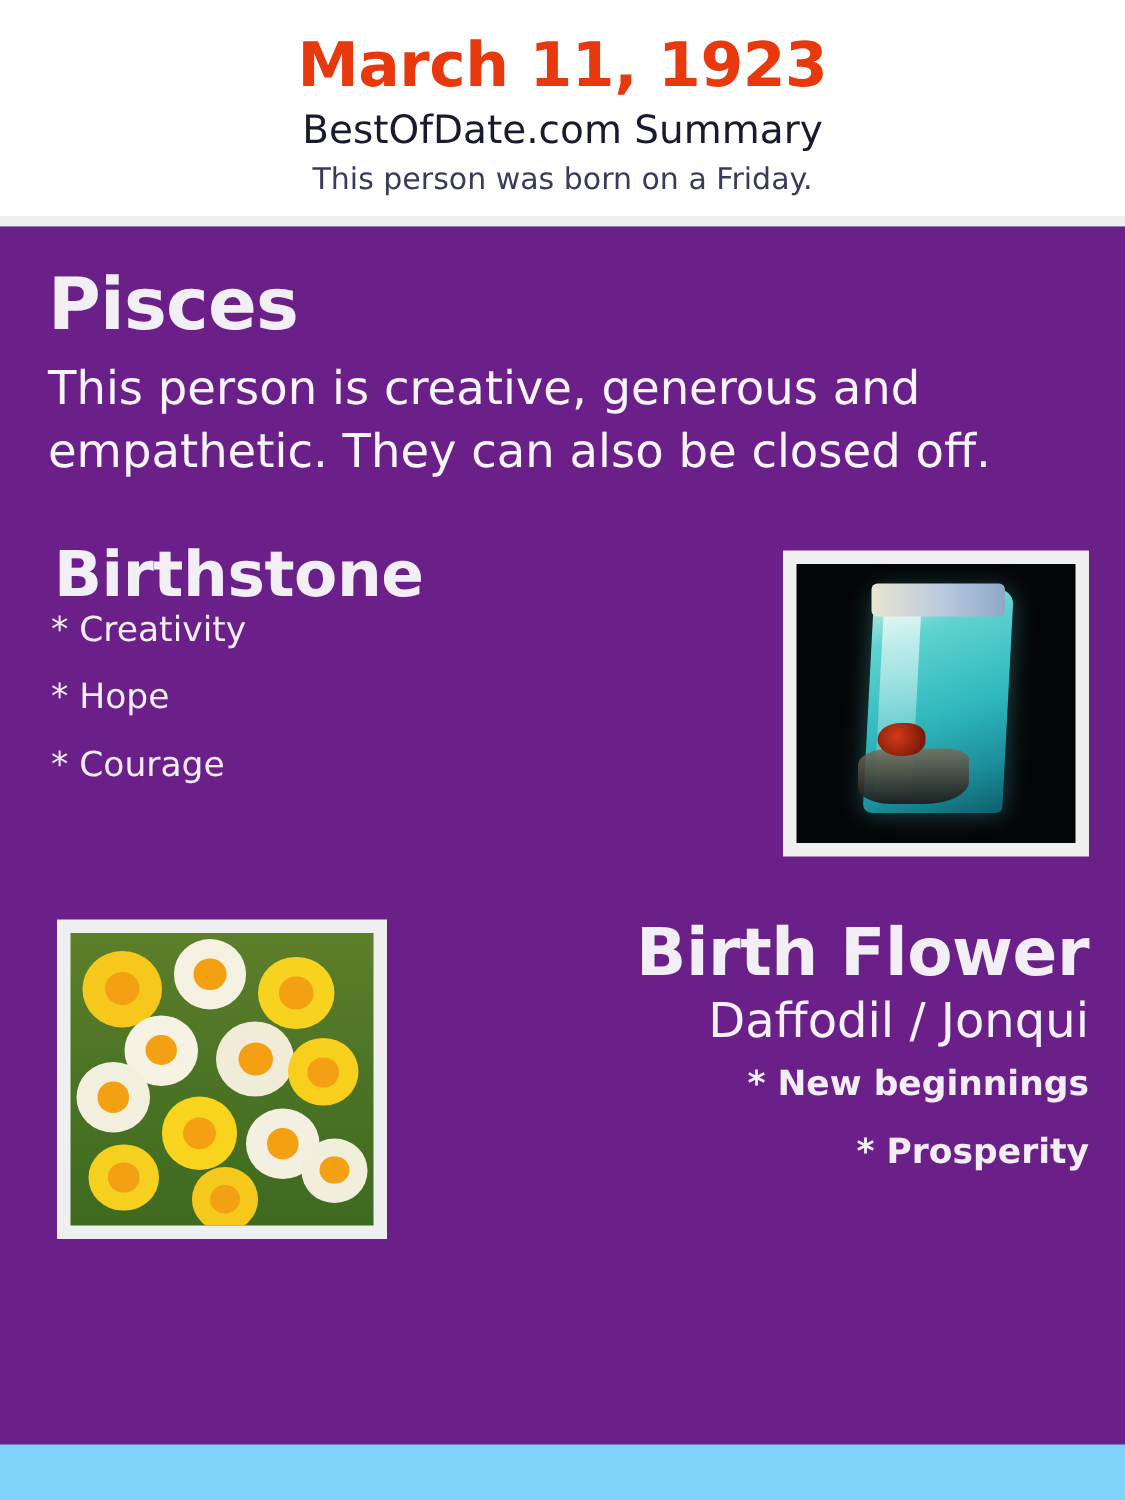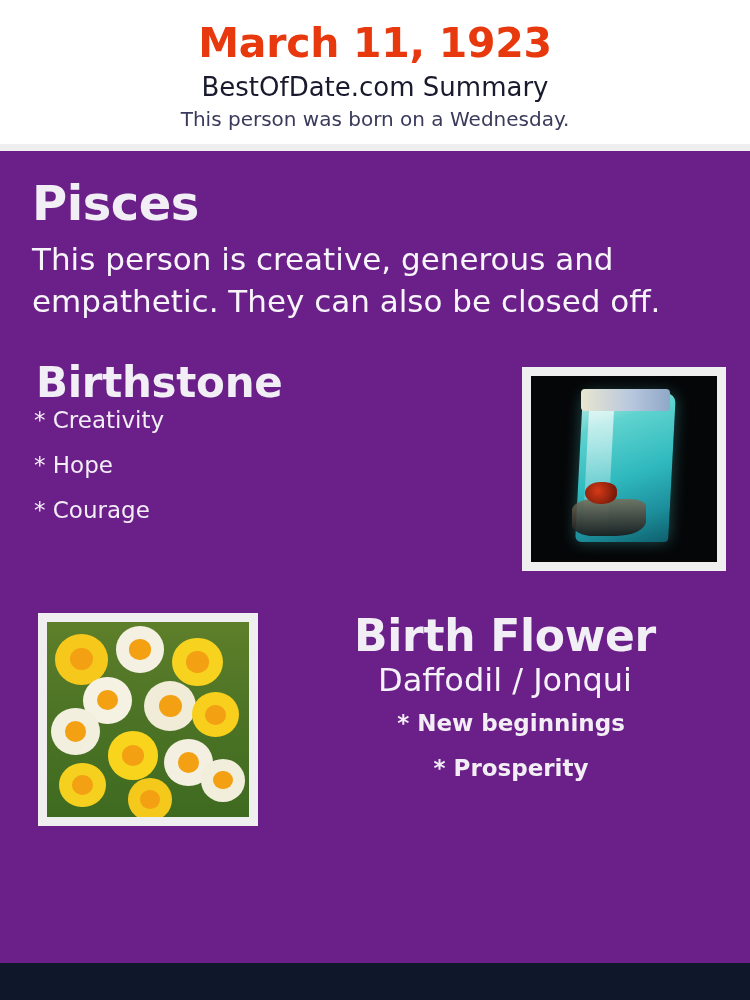--- a/index.html
+++ b/index.html
@@ -10,21 +10,21 @@
     width: 750px;
     height: 1000px;
     background: #ffffff;
     font-family: "DejaVu Sans", sans-serif;
     overflow: hidden;
   }
   .page {
     width: 750px;
     height: 1000px;
     position: relative;
-    background: #0f172a;
+    background: #7dd3fc;
   }
 
   
   .header {
     background: #ffffff;
     padding: 22px 20px 14px 20px;
     text-align: center;
     box-sizing: border-box;
   }
   .header-date {
@@ -211,21 +211,21 @@
     left: 28%;
     top: 28%;
     width: 44%;
     height: 44%;
     border-radius: 50%;
     background: #f3a012;
   }
 
   .flower-text {
     margin-left: 252px;
-    text-align: center;
+    text-align: right;
   }
   .flower-title {
     color: #f2eef5;
     font-size: 44px;
     font-weight: bold;
     line-height: 1.05;
     margin: 14px 0 2px 0;
     letter-spacing: -0.3px;
   }
   .flower-sub {
@@ -248,21 +248,21 @@
   }
 </style>
 </head>
 <body>
 
 <div class="page">
 
   <div class="header">
     <div class="header-date">March 11, 1923</div>
     <div class="header-site">BestOfDate.com Summary</div>
-    <div class="header-sub">This person was born on a Wednesday.</div>
+    <div class="header-sub">This person was born on a Friday.</div>
   </div>
   <div class="header-divider"></div>
 
   <div class="panel">
 
     <div class="sign-name">Pisces</div>
     <div class="sign-desc">This person is creative, generous and empathetic. They can also be closed off.</div>
 
     <div class="stone-row">
       <div class="stone-text">

